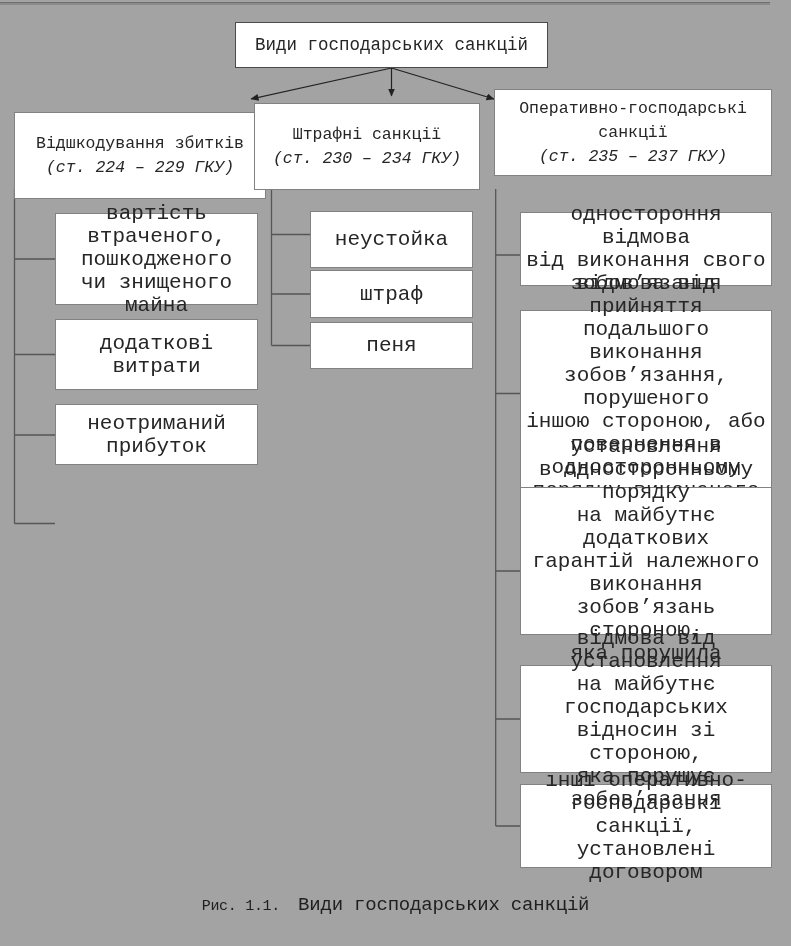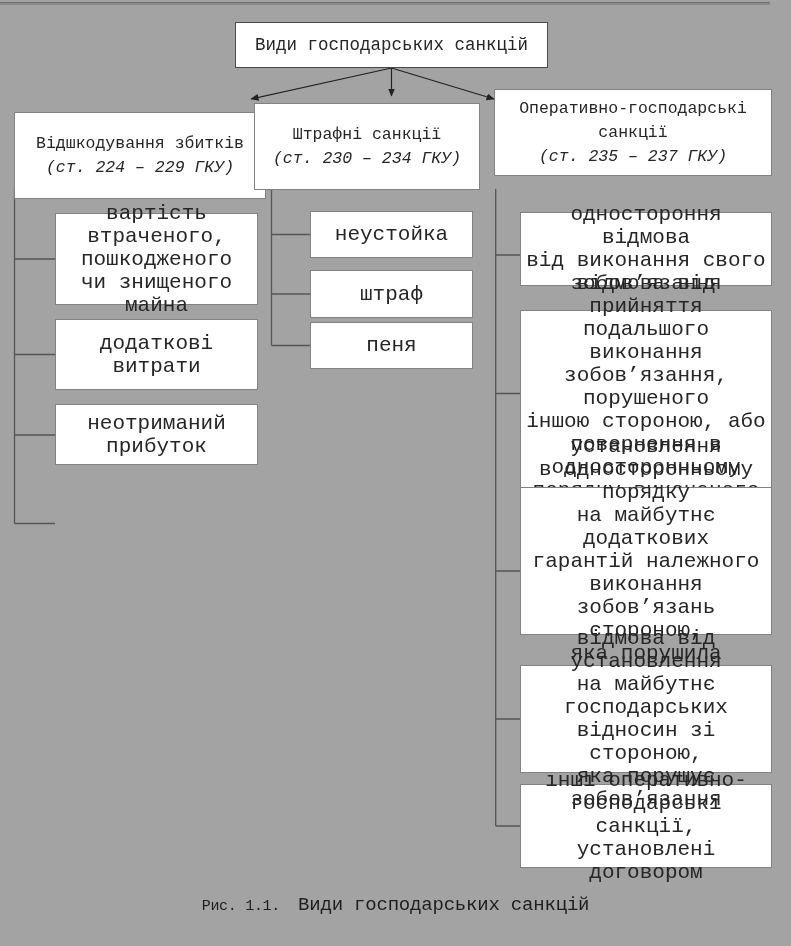--- a/index.html
+++ b/index.html
@@ -84,21 +84,21 @@
     <span class="ref">(ст. 235 – 237 ГКУ)</span>
   </div>
 
   <div class="box item" style="left:55px;top:213px;width:203px;height:92px">вартість втраченого,
 пошкодженого
 чи знищеного майна</div>
   <div class="box item" style="left:55px;top:319px;width:203px;height:71px">додаткові
 витрати</div>
   <div class="box item" style="left:55px;top:404px;width:203px;height:61px">неотриманий прибуток</div>
 
-  <div class="box item" style="left:310px;top:211px;width:163px;height:47px">неустойка</div>
+  <div class="box item" style="left:310px;top:211px;width:163px;height:57px">неустойка</div>
   <div class="box item" style="left:310px;top:270px;width:163px;height:48px">штраф</div>
   <div class="box item" style="left:310px;top:322px;width:163px;height:47px">пеня</div>
 
   <div class="box item" style="left:520px;top:212px;width:252px;height:74px">одностороння відмова
 від виконання свого
 зобов’язання</div>
   <div class="box item" style="left:520px;top:310px;width:252px;height:199px">відмова від прийняття
 подальшого виконання
 зобов’язання, порушеного
 іншою стороною, або

